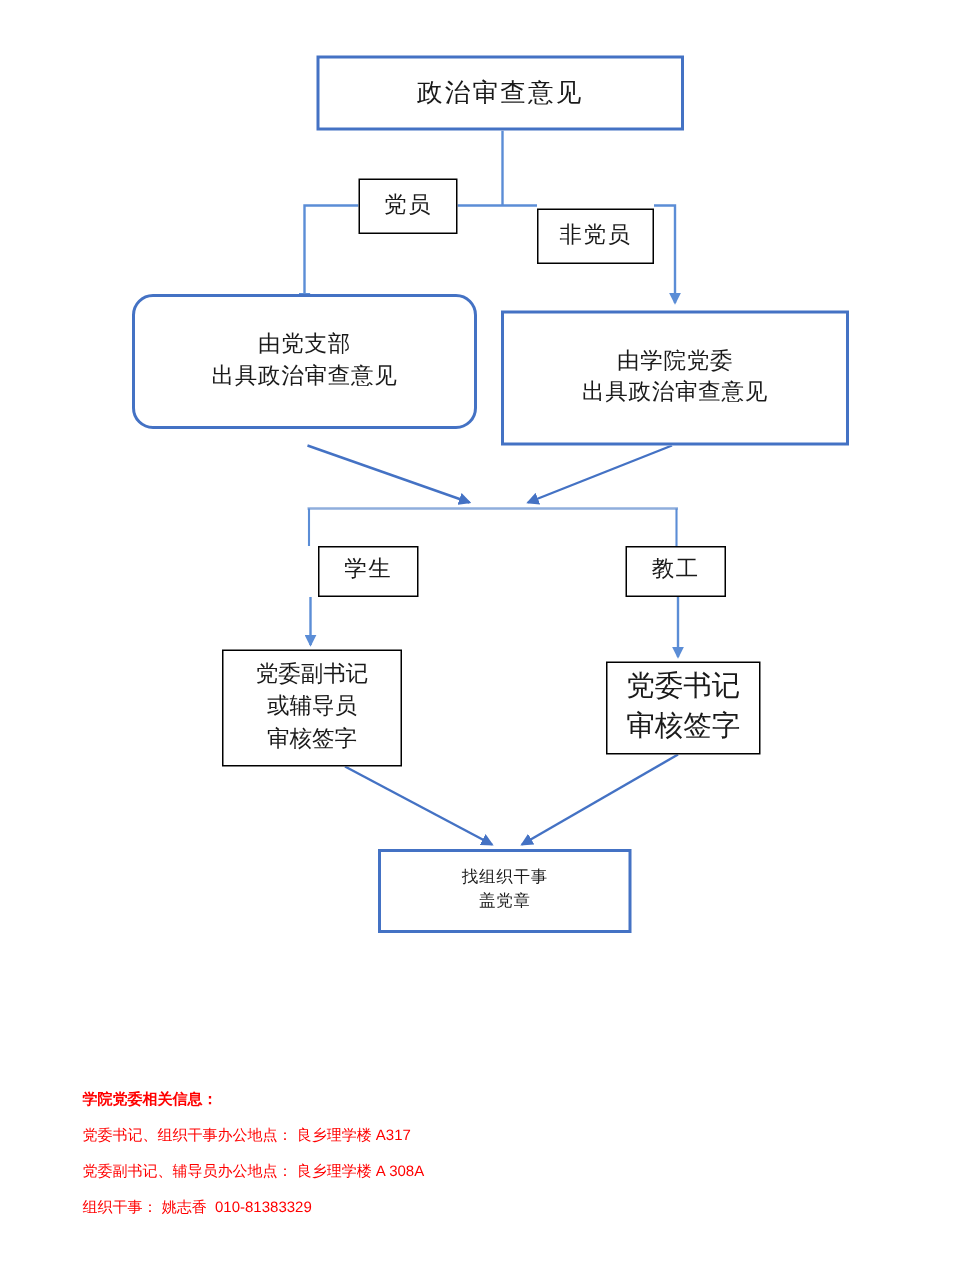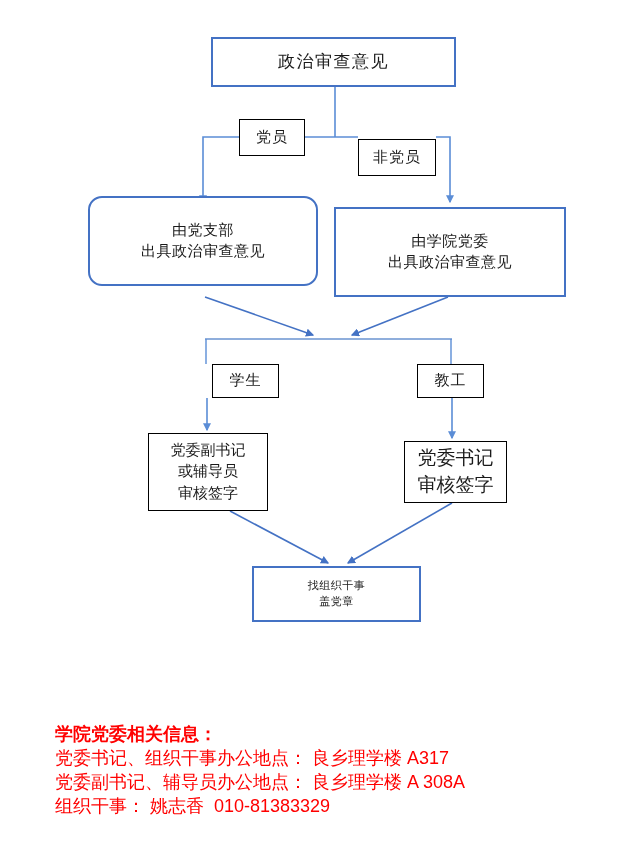--- a/index.html
+++ b/index.html
@@ -57,21 +57,21 @@
   #node-secretary  { left: 404px; top: 441px; width: 103px; height: 62px;  font-size: 19px; }
   #node-final      { left: 252px; top: 566px; width: 169px; height: 56px;  font-size: 11px; letter-spacing: 0.5px; }
 
   
   #footer-info {
     position: absolute;
     left: 55px;
     top: 722px;
     color: #FF0000;
     font-family: "Liberation Sans", "DejaVu Sans", sans-serif;
-    font-size: 18px;
+    font-size: 10px;
     line-height: 24px;
     z-index: 2;
   }
   #footer-info .heading {
     font-weight: bold;
     display: block;
   }
   #footer-info .info-line {
     display: block;
     white-space: pre;

